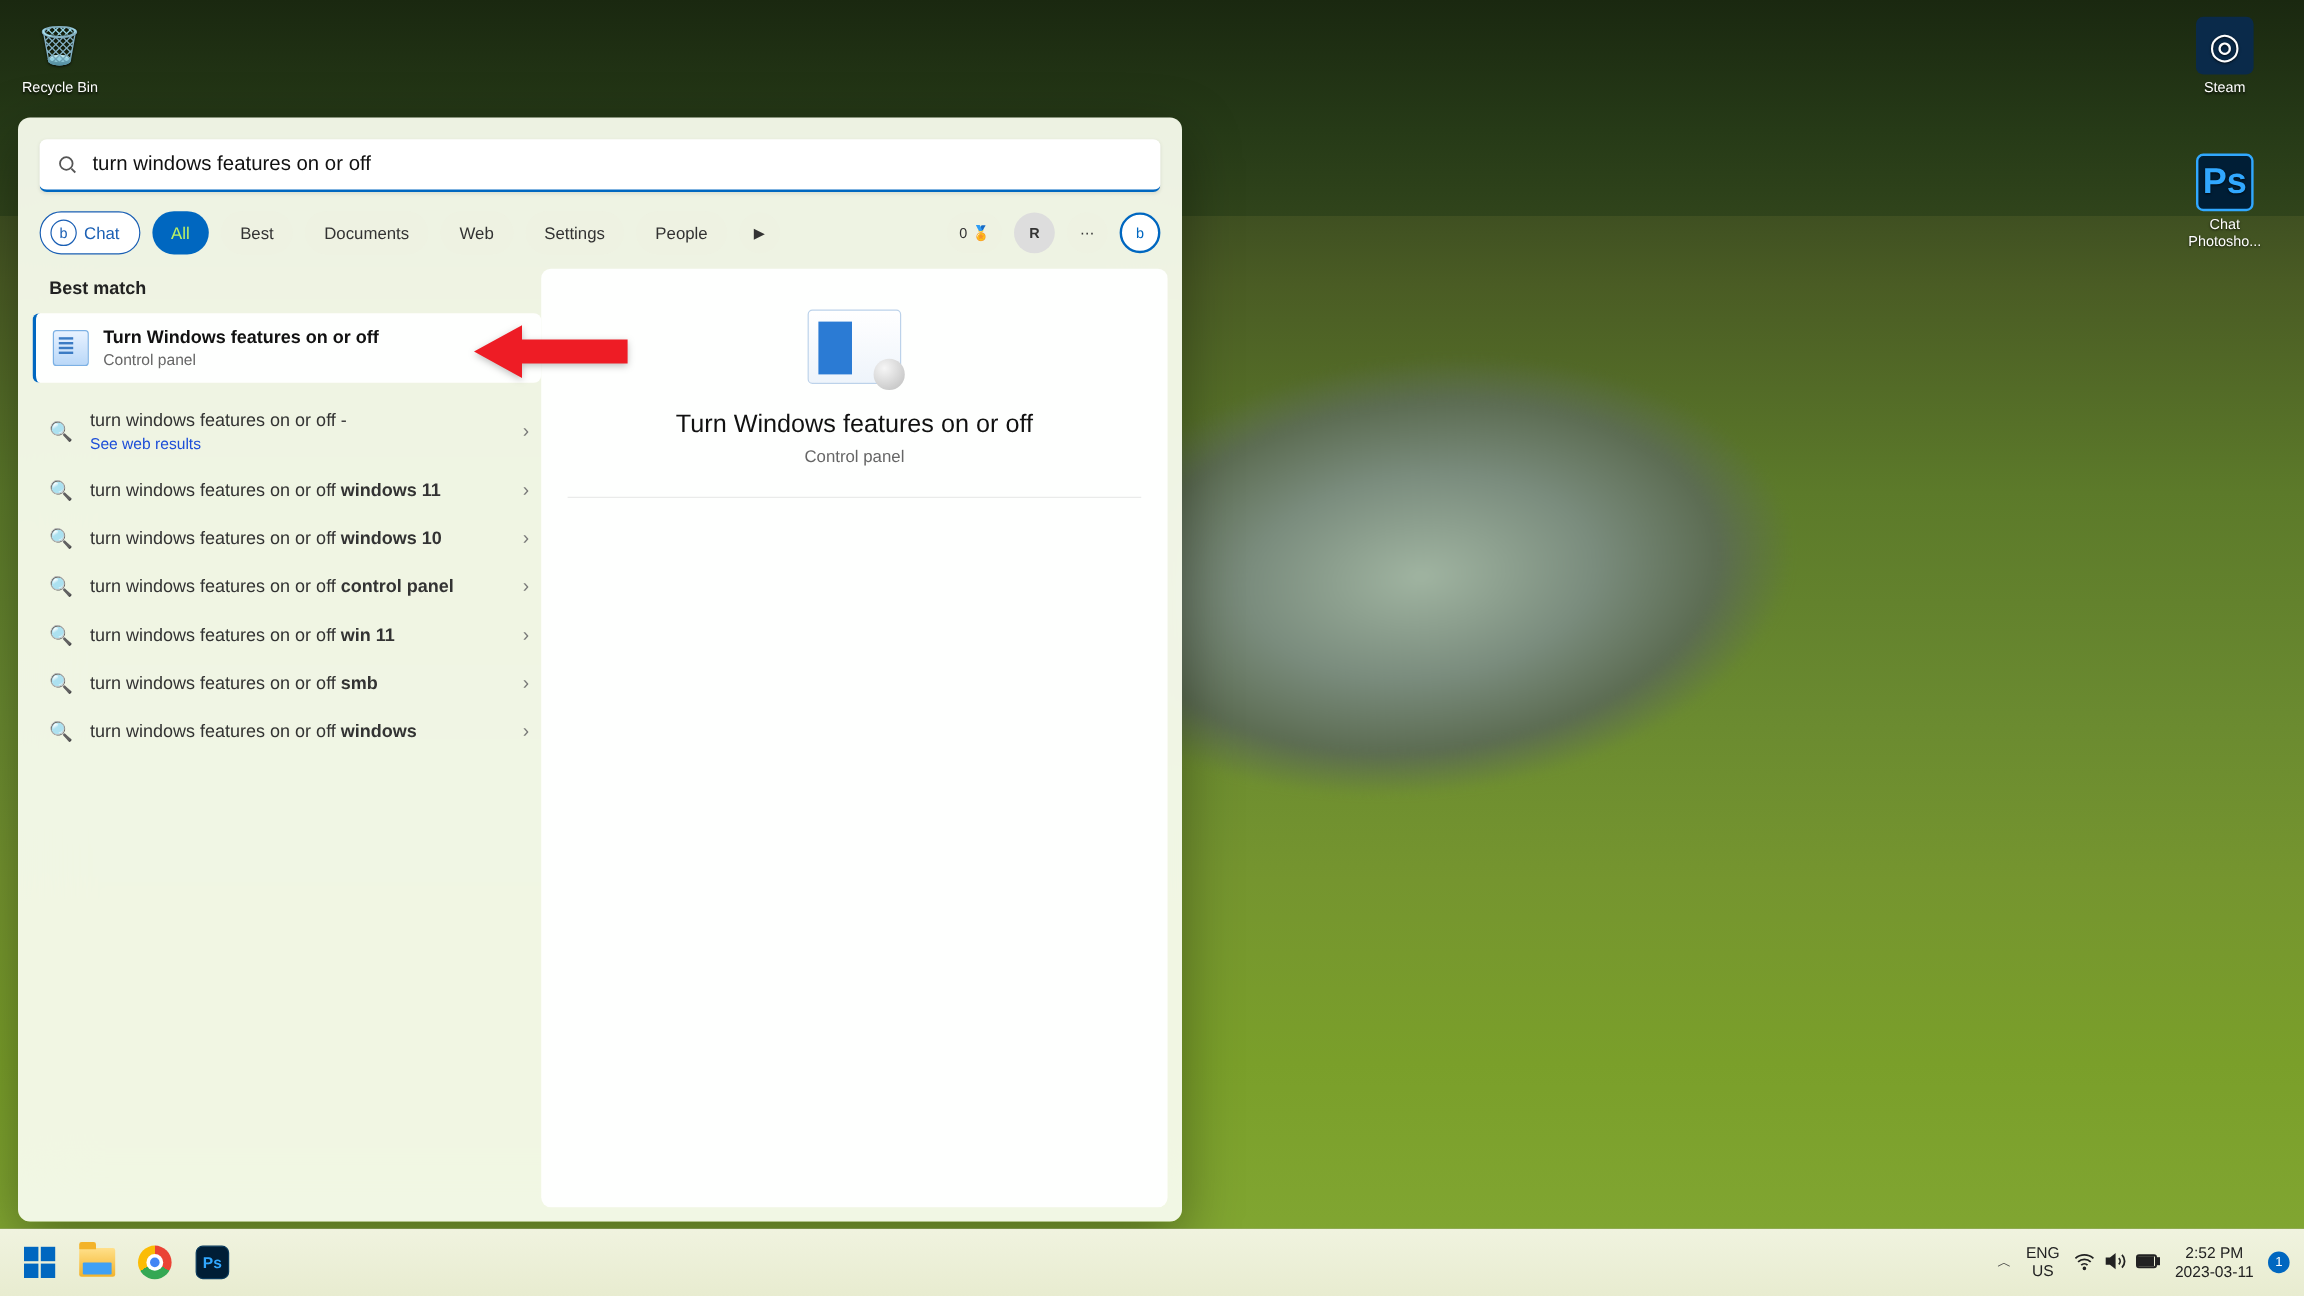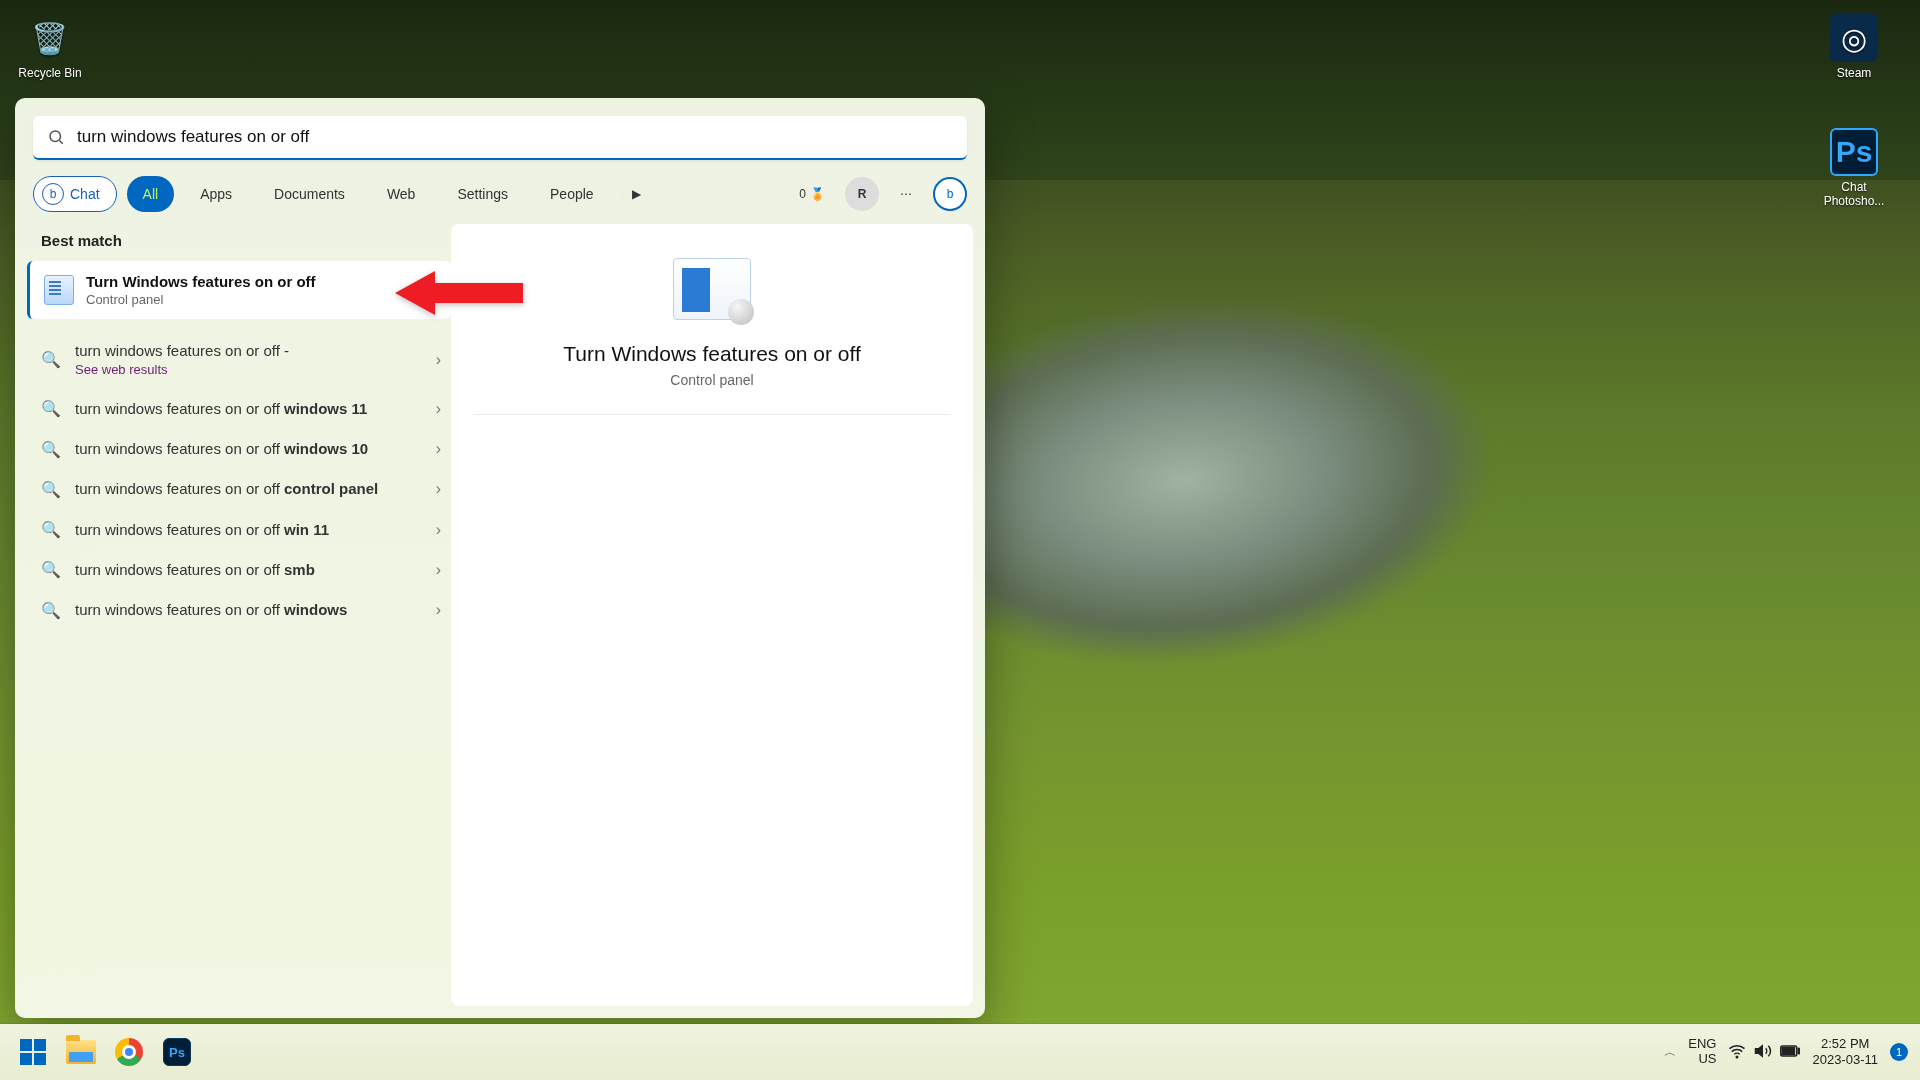--- a/index.html
+++ b/index.html
@@ -56,21 +56,21 @@
 .best-match .bm-icon::after{content:"";position:absolute;left:4px;top:5px;width:12px;height:2px;background:#3b7bc4;box-shadow:0 4px #3b7bc4,0 8px #3b7bc4,0 12px #3b7bc4;}
 .bm-title { font-size:15px; font-weight:600; color:#111;}
 .bm-sub { font-size:13px; color:#666; margin-top:2px;}
 .arrow-callout{position:absolute; right:-74px; top:6px; pointer-events:none;}
 .arrow-callout svg{filter:drop-shadow(0 2px 3px rgba(0,0,0,.25));}
 
 .web-list .row { display:flex; align-items:center; padding:10px 10px 10px 14px; gap:14px; border-radius:6px; cursor:pointer;}
 .web-list .si { width:20px; text-align:center; color:#555;}
 .web-list .txt { flex:1; font-size:15px; color:#333; line-height:1.35;}
 .web-list .txt .bold{ font-weight:600;}
-.web-list .txt .sub{ font-size:13px; color:#701a75;}
+.web-list .txt .sub{ font-size:13px; color:#1d4ed8;}
 .web-list .chev{ color:#777; font-size:16px;}
 
 .right-col { flex:1; background:rgba(255,255,255,.94); border-radius:8px; padding:28px 22px; display:flex; flex-direction:column; align-items:center;}
 .right-col .big-ic{ width:78px; height:62px; background:linear-gradient(#fff,#eef4fb); border:1px solid #bcd2ea; border-radius:4px; position:relative; margin-top:6px;}
 .right-col .big-ic::before{content:"";position:absolute;left:8px;top:9px;width:28px;height:44px;background:#2b7bd4;}
 .right-col .big-ic::after{content:"";position:absolute;right:-4px;bottom:-6px;width:26px;height:26px;border-radius:50%;background:radial-gradient(circle at 35% 30%,#f6f6f6,#bcbcbc);}
 .right-col h2{ font-size:21px; font-weight:400; color:#111; margin-top:22px;}
 .right-col .psub{ font-size:14px; color:#666; margin-top:6px;}
 .right-col hr{ width:100%; border:0; border-top:1px solid rgba(0,0,0,.08); margin:26px 0 12px;}
 .right-col .action{ align-self:flex-start; display:flex; align-items:center; gap:16px; padding:10px 6px; font-size:14px; color:#222; cursor:pointer; width:100%; border-radius:6px;}
@@ -84,21 +84,21 @@
 .win-logo span{ background:#0067c0;}
 .tbtn.explorer .fic{ width:30px;height:24px;background:linear-gradient(#ffe08a,#f3b32a);border-radius:2px;position:relative;}
 .tbtn.explorer .fic::before{content:"";position:absolute;left:0;top:-5px;width:14px;height:6px;background:#f3b32a;border-radius:2px 2px 0 0;}
 .tbtn.explorer .fic::after{content:"";position:absolute;left:3px;bottom:2px;width:24px;height:10px;background:#3fa0f4;border-radius:1px;}
 .tbtn.chrome .cic{width:28px;height:28px;border-radius:50%;background:conic-gradient(#ea4335 0 120deg,#34a853 120deg 240deg,#fbbc05 240deg 360deg);position:relative;}
 .tbtn.chrome .cic::after{content:"";position:absolute;inset:7px;border-radius:50%;background:#fff;}
 .tbtn.chrome .cic::before{content:"";position:absolute;inset:10px;border-radius:50%;background:#4285f4;z-index:1;}
 .tbtn.ps .pic{width:28px;height:28px;background:#001e36;color:#31a8ff;font-size:13px;font-weight:bold;border-radius:6px;display:flex;align-items:center;justify-content:center;border:1px solid #0a3a5c;}
 .taskbar .flex{flex:1;}
 .tray{ display:flex; align-items:center; gap:12px; font-size:13px; color:#222;}
-.tray .lang{ text-align:right; line-height:1.15; cursor:pointer;}
+.tray .lang{ text-align:center; line-height:1.15; cursor:pointer;}
 .tray .sys{ display:flex; align-items:center; gap:8px; cursor:pointer;}
 .tray .clock{ text-align:center; line-height:1.2; cursor:pointer;}
 .tray .notif{ width:18px;height:18px; border-radius:50%; background:#0067c0; color:#fff; font-size:11px; display:flex;align-items:center;justify-content:center; cursor:pointer;}
 .tray .chevup{ cursor:pointer; font-size:12px; color:#444;}
 </style>
 </head>
 <body>
 
 <div class="wallpaper">
   <div class="tree-band"></div>
@@ -127,21 +127,21 @@
       </svg>
     <input value="turn windows features on or off" style="">
   </div>
 
   <div class="filter-row">
     <div class="pill outline">
       <span style="width:22px;height:22px;border-radius:50%;border:1.5px solid #1a5fb4;display:flex;align-items:center;justify-content:center;font-size:12px;color:#1a5fb4">b</span>
       <span>Chat</span>
     </div>
     <div class="pill active">All</div>
-    <div class="pill">Apps</div>
+    <div class="pill">Best</div>
     <div class="pill">Documents</div>
     <div class="pill">Web</div>
     <div class="pill">Settings</div>
     <div class="pill">People</div>
     <div class="ficon">▶</div>
     <div class="spacer"></div>
     <div class="ficon badge">
         <span>0</span>
         <span>🏅</span>
       </div>

